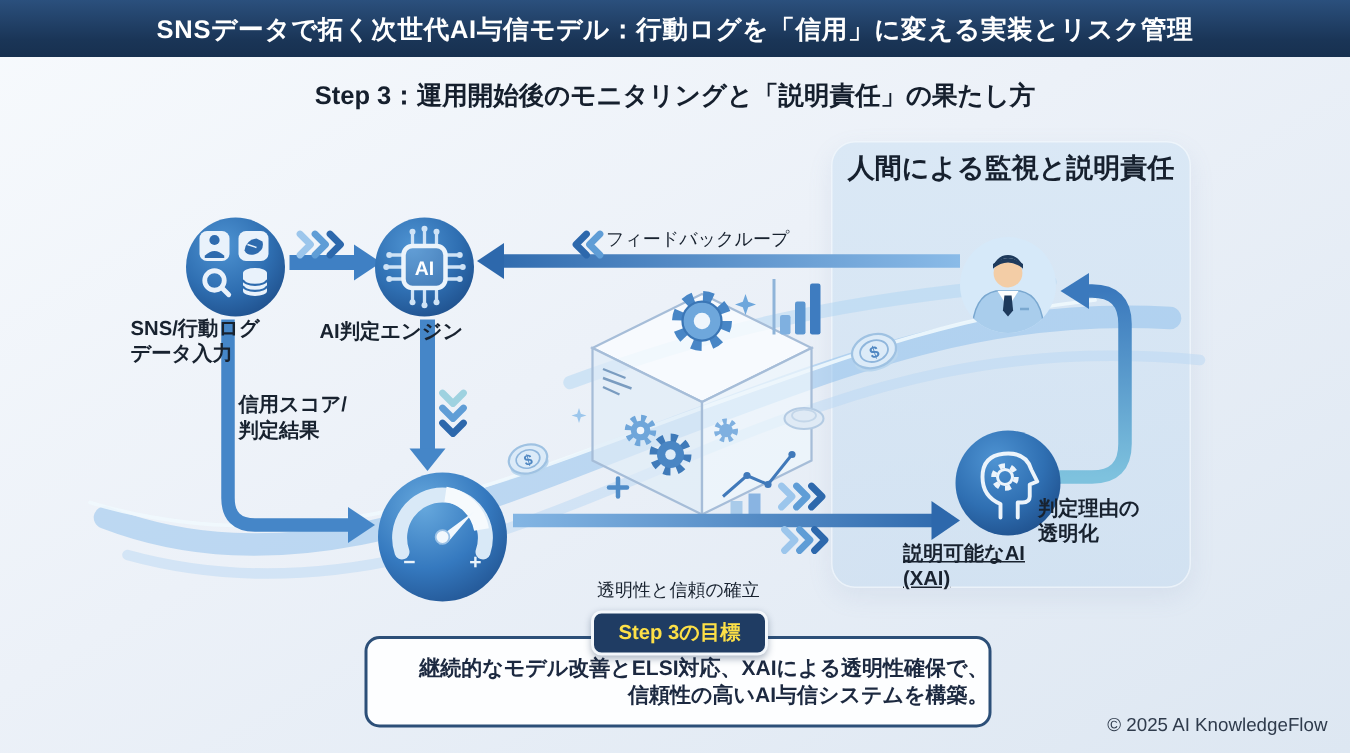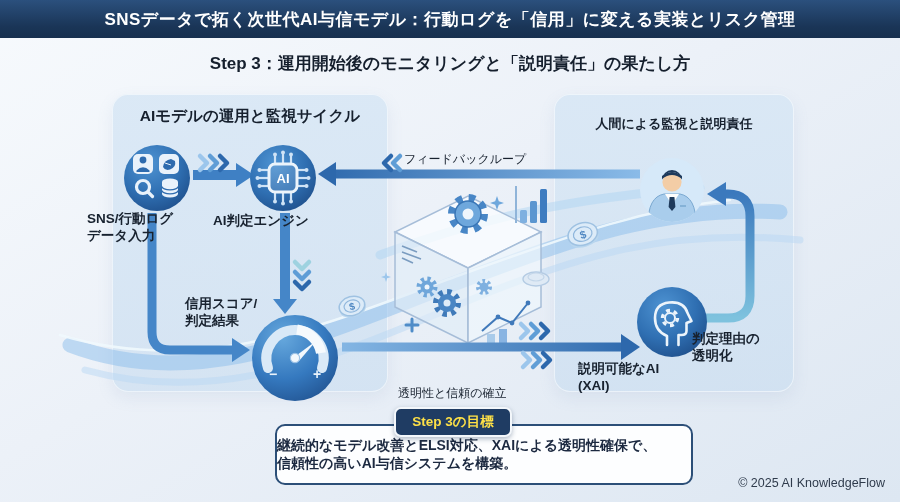--- a/index.html
+++ b/index.html
@@ -6,46 +6,43 @@
   body{width:900px;height:502px;overflow:hidden;font-family:"Liberation Sans","DejaVu Sans",sans-serif;}
   .stage{position:relative;width:900px;height:502px;background:linear-gradient(150deg,#f7fafd 0%,#ecf1f8 45%,#dde7f2 100%);}
   .banner{position:absolute;top:0;left:0;right:0;height:38px;background:linear-gradient(180deg,#2b507d 0%,#1a3557 70%,#17304f 100%);display:flex;align-items:center;justify-content:center;z-index:6;}
   .banner-title{color:#ffffff;font-size:17px;font-weight:700;letter-spacing:.5px;white-space:nowrap;text-align:center;}
   .subtitle{position:absolute;top:52px;left:0;right:0;text-align:center;font-size:17px;font-weight:700;color:#151f2d;z-index:6;}
   .panel{position:absolute;border-radius:16px;background:linear-gradient(180deg,rgba(216,231,245,.9),rgba(201,221,240,.65));box-shadow:inset 0 0 0 1px rgba(255,255,255,.55), 0 6px 16px rgba(120,150,190,.12);z-index:1;}
   .panel-left{left:112px;top:94px;width:276px;height:298px;}
   .panel-right{left:554px;top:94px;width:240px;height:298px;}
   .panel-title{position:absolute;left:0;right:0;text-align:center;font-weight:700;color:#16202e;}
   .panel-title.lp{top:12px;font-size:15.5px;}
-  .panel-title.rp1{top:21px;font-size:13px;}
+  .panel-title.rp1{top:6px;font-size:18px;}
   .panel-title.rp2{top:25px;font-size:15px;}
   .overlay{position:absolute;left:0;top:0;width:900px;height:502px;z-index:2;pointer-events:none;}
   .node{position:absolute;z-index:3;}
   .label{position:absolute;font-weight:700;color:#18222f;text-align:left;line-height:1.25;font-size:13.5px;z-index:4;white-space:nowrap;}
   .label .l2{display:block;}
   .flow-label{position:absolute;font-weight:400;color:#18222f;font-size:12px;z-index:4;white-space:nowrap;}
   .goal-badge{position:absolute;left:394px;top:407px;width:114px;height:26px;background:#1f3c63;border:2px solid #f3f7fb;border-radius:7px;color:#fde047;font-size:13.5px;font-weight:700;display:flex;align-items:center;justify-content:center;z-index:6;box-shadow:0 2px 5px rgba(30,55,90,.35);}
-  .goal-box{position:absolute;left:243px;top:424px;width:414px;height:57px;background:#fdfeff;border:2px solid #2c4f78;border-radius:10px;z-index:5;display:flex;flex-direction:column;align-items:flex-start;justify-content:center;gap:0;margin-left:32px;}
+  .goal-box{position:absolute;left:243px;top:424px;width:414px;height:57px;background:#fdfeff;border:2px solid #2c4f78;border-radius:10px;z-index:5;display:flex;flex-direction:column;align-items:flex-end;justify-content:center;gap:0;}
   .goal-line{font-size:14px;font-weight:700;color:#1c2940;white-space:nowrap;}
   .copyright{position:absolute;right:15px;top:476px;font-size:12.5px;color:#2f3b4c;z-index:6;}
 </style>
 </head>
 <body>
 
 <div class="stage">
 
   <header class="banner">
     <div class="banner-title">SNSデータで拓く次世代AI与信モデル：行動ログを「信用」に変える実装とリスク管理</div>
   </header>
 
   <div class="subtitle">Step 3：運用開始後のモニタリングと「説明責任」の果たし方</div>
 
-  <div class="panel panel-left">
-    <div class="panel-title lp">AIモデルの運用と監視サイクル</div>
-  </div>
 
   <div class="panel panel-right">
     <div class="panel-title rp1">人間による監視と説明責任</div>
   </div>
 
   <svg class="overlay" viewBox="0 0 900 502">
     <defs>
       <linearGradient id="gradA4" gradientUnits="userSpaceOnUse" x1="345" y1="0" x2="640" y2="0">
         <stop offset="0" stop-color="#83b5e3"></stop>
           <stop offset="1" stop-color="#2d68ac"></stop>
@@ -321,25 +318,25 @@
         <circle cx="-2" cy="-4" r="5" fill="none" stroke="#ecf4fb" stroke-width="2"></circle>
       </g>
     </svg>
   </div>
 
   <div class="label" style="left:87px;top:211px;width:140px;">
     <span>SNS/行動ログ</span>
     <span class="l2">データ入力</span>
   </div>
   <div class="label" style="left:213px;top:213px;width:140px;">AI判定エンジン</div>
-  <div class="label" style="left:185px;top:262px;width:130px;margin-top:34px;">
+  <div class="label" style="left:159px;top:262px;width:130px;">
     <span>信用スコア/</span>
     <span class="l2">判定結果</span>
   </div>
-  <div class="label" style="left:578px;top:361px;width:140px;">
+  <div class="label" style="left:602px;top:361px;width:140px;text-decoration:underline;">
     <span>説明可能なAI</span>
     <span class="l2">(XAI)</span>
   </div>
   <div class="label" style="left:692px;top:331px;width:110px;">
     <span>判定理由の</span>
     <span class="l2">透明化</span>
   </div>
 
   <div class="flow-label" style="left:404px;top:151px;">フィードバックループ</div>
   <div class="flow-label" style="left:398px;top:353px;margin-top:32px;">透明性と信頼の確立</div>

